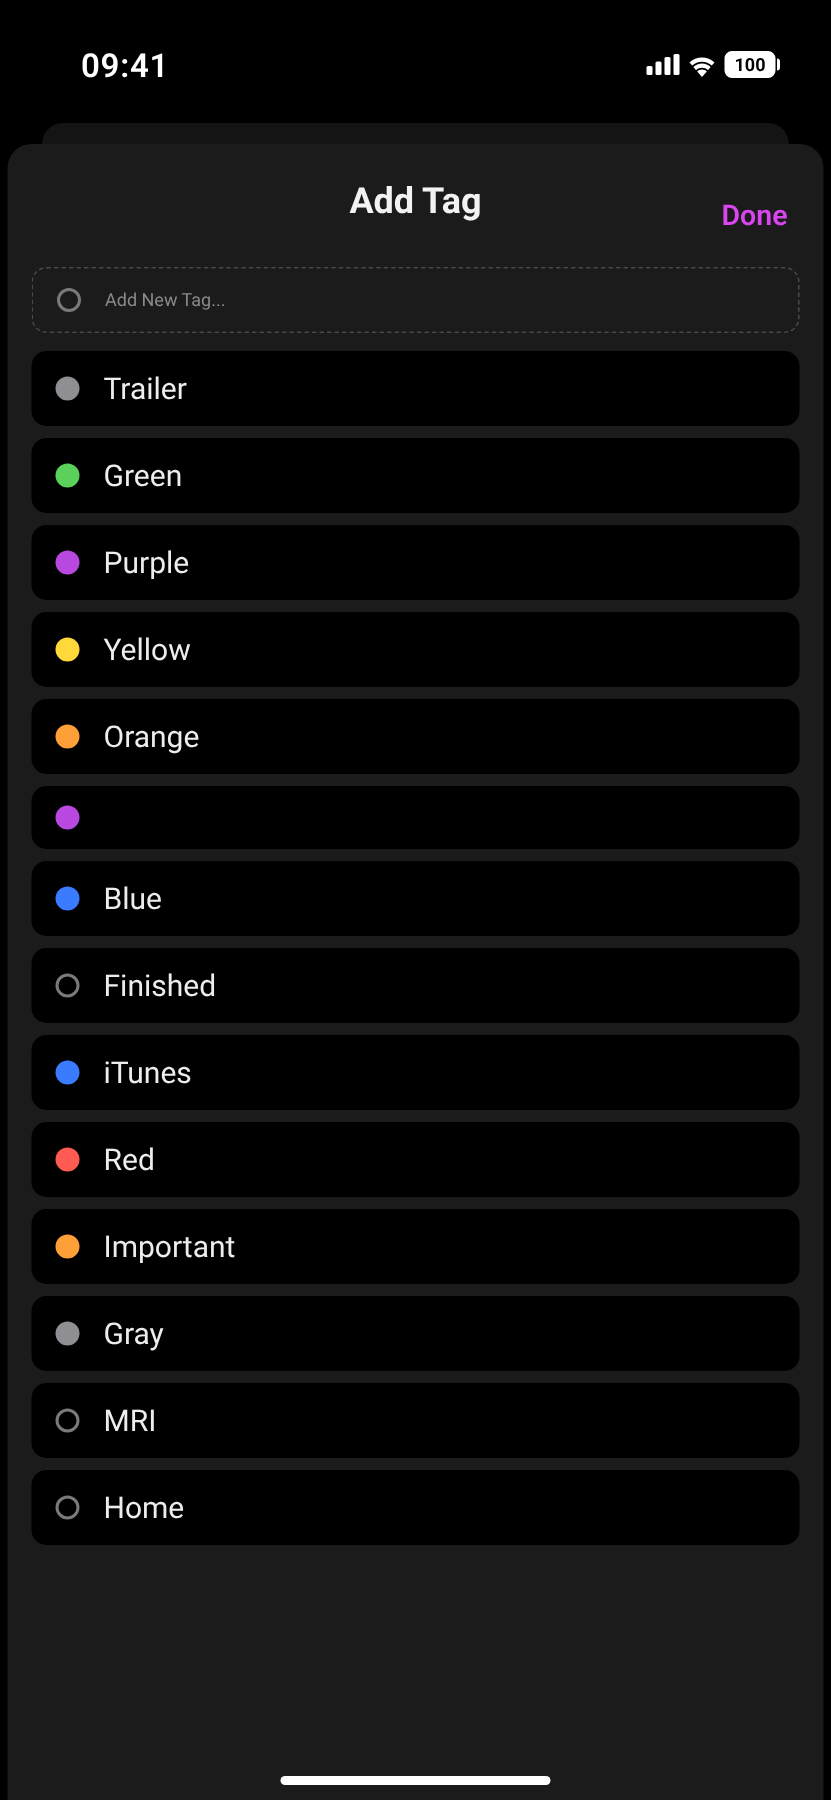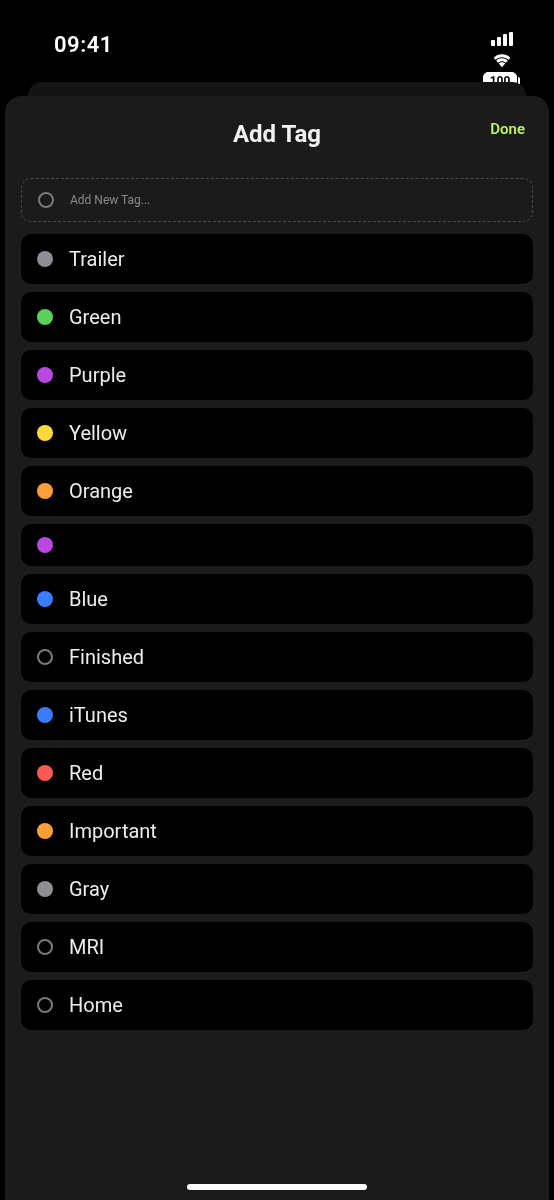--- a/index.html
+++ b/index.html
@@ -24,21 +24,20 @@
     }
     .status-time {
       font-size: 22px;
       font-weight: 600;
       letter-spacing: 0.5px;
     }
     .status-icons {
       display: flex;
       align-items: center;
       gap: 4px;
-      flex-direction: column;
     }
     .cellular-icon {
       display: flex;
       align-items: flex-end;
       gap: 2px;
       height: 14px;
     }
     .cellular-bar {
       width: 4px;
       background: #fff;
@@ -106,24 +105,24 @@
       padding:0 4px 30px;
     }
     .sheet-title {
       font-size:24px;
       font-weight:700;
       color:#f2f2f2;
     }
     .done-btn {
       position:absolute;
       right:24px;
-      top:0;
-      font-size:15px;
+      top:12px;
+      font-size:19px;
       font-weight:600;
-      color:#bef264;
+      color:#d946ef;
       cursor:pointer;
     }
     .tag-list {
       padding:0 16px;
     }
     .add-row {
       display:flex;
       align-items:center;
       gap:16px;
       padding:13px 16px;

